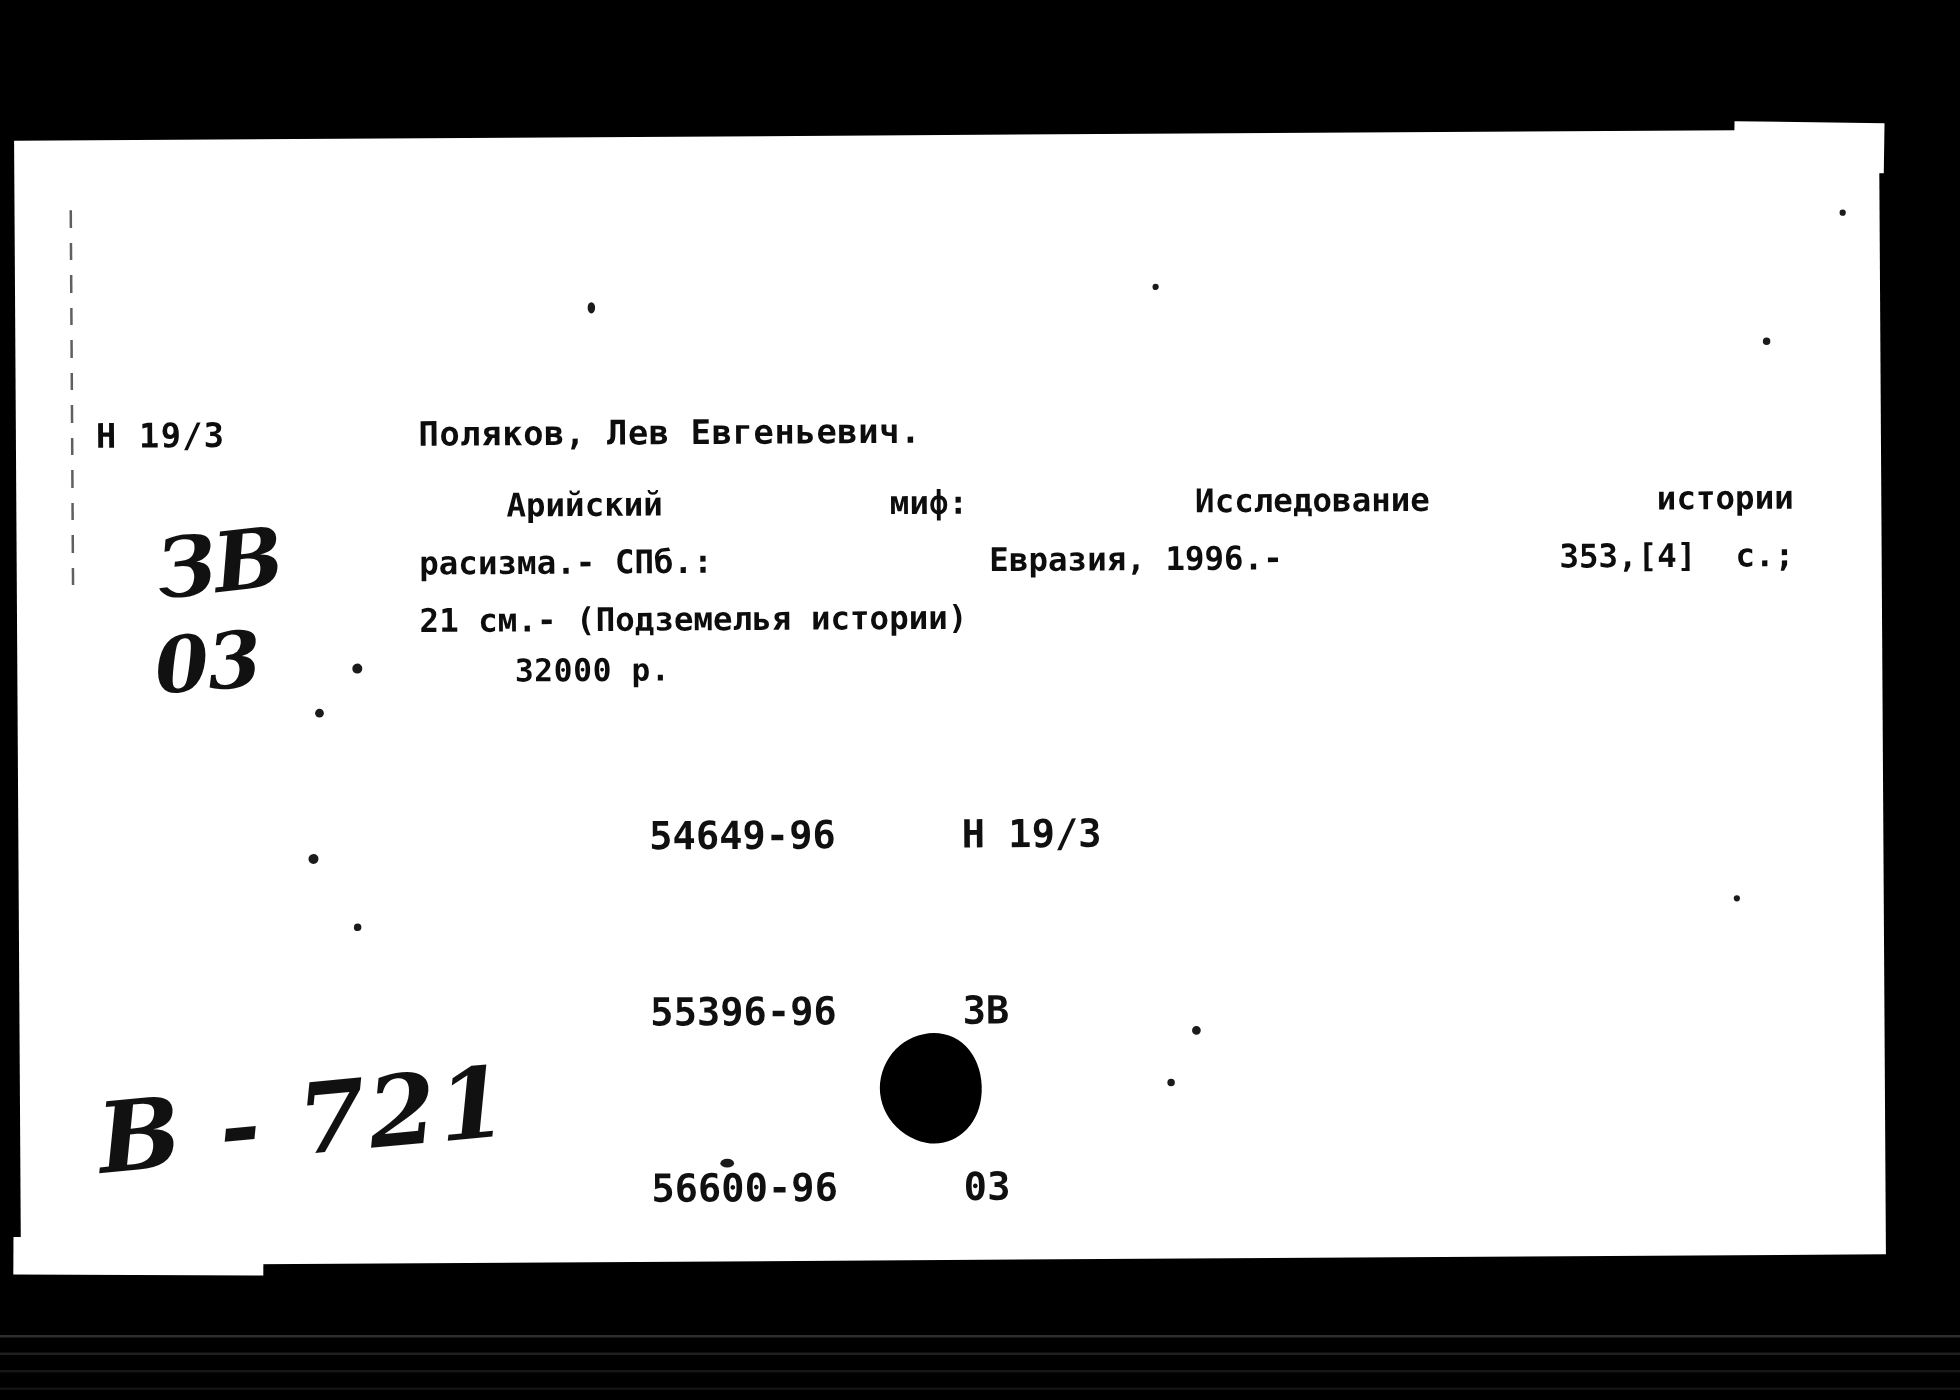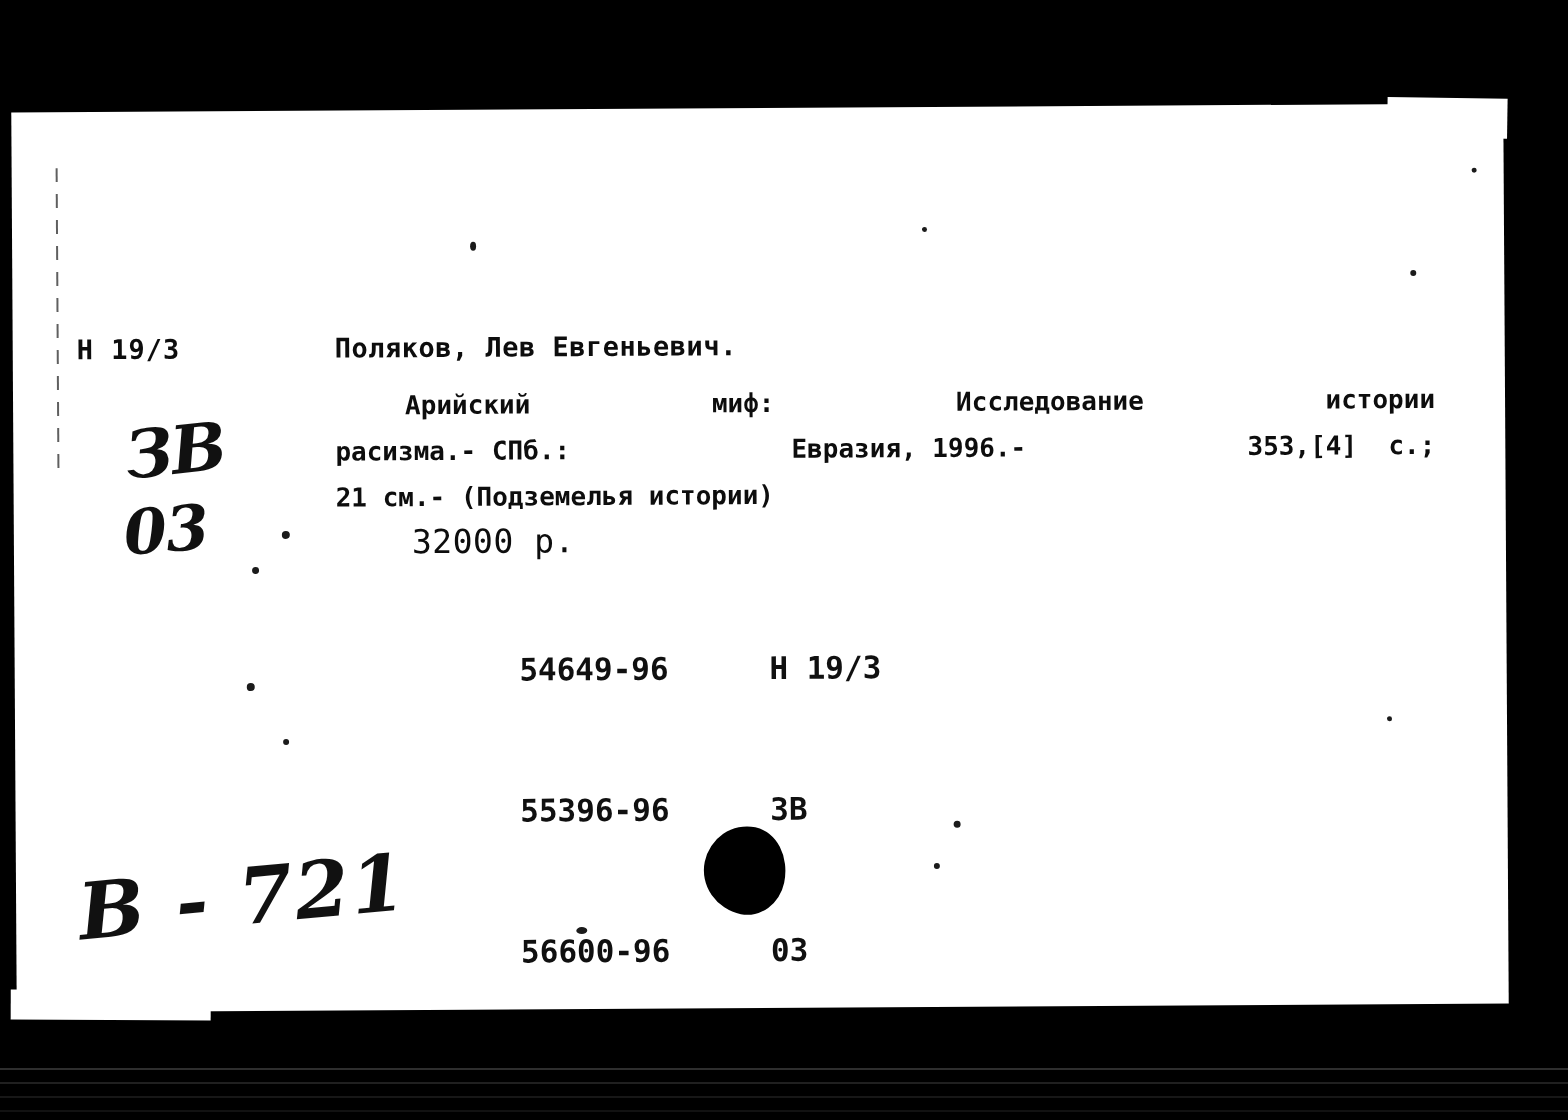--- a/index.html
+++ b/index.html
@@ -117,22 +117,22 @@
   .title-line.justify {
     display: flex;
     justify-content: space-between;
     white-space: normal;
   }
   .title-line.justify span { white-space: pre; }
 
   #price {
     left: 398px;
     top: 412px;
-    font-size: 33px;
-    font-weight: 400;
+    font-size: 25px;
+    font-weight: 700;
     letter-spacing: .5px;
   }
 
   
   .inv-list {
     position: absolute;
     left: 318px;
     top: 490px;
     font-family: "DejaVu Sans Mono", monospace;
     font-size: 31px;

